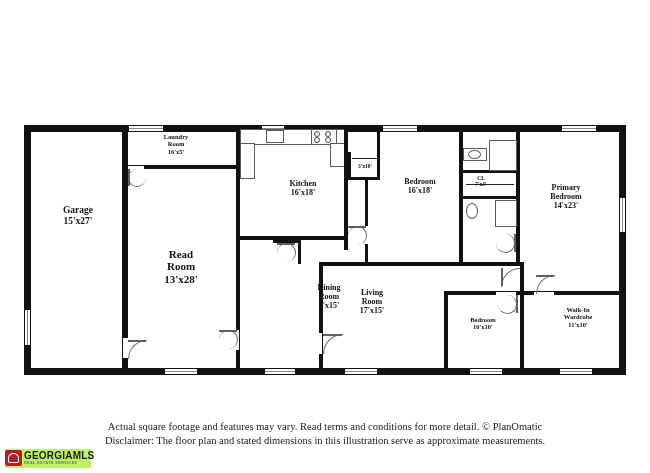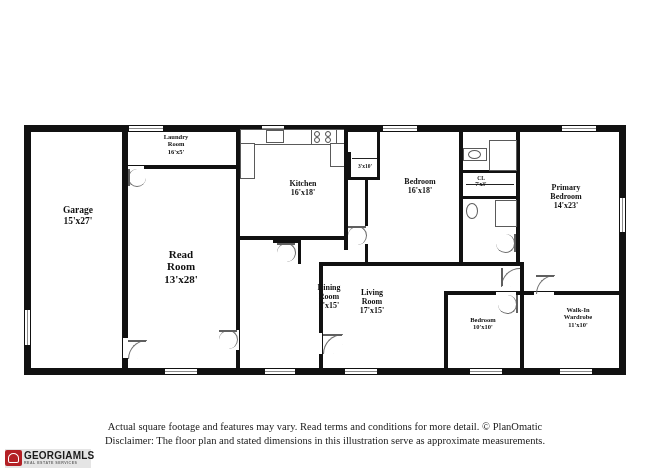--- a/index.html
+++ b/index.html
@@ -114,21 +114,21 @@
   }
   #disclaimer div { display: block; }
 
   
   #logo {
     position: absolute;
     left: 5px;
     top: 449px;
     width: 86px;
     height: 19px;
-    background: #e5e5e5;
+    background: #bef264;
   }
   #logo .logo-mark {
     position: absolute;
     left: 0;
     top: 1px;
     width: 17px;
     height: 16px;
     background: #b32025;
     border-radius: 2px;
   }

